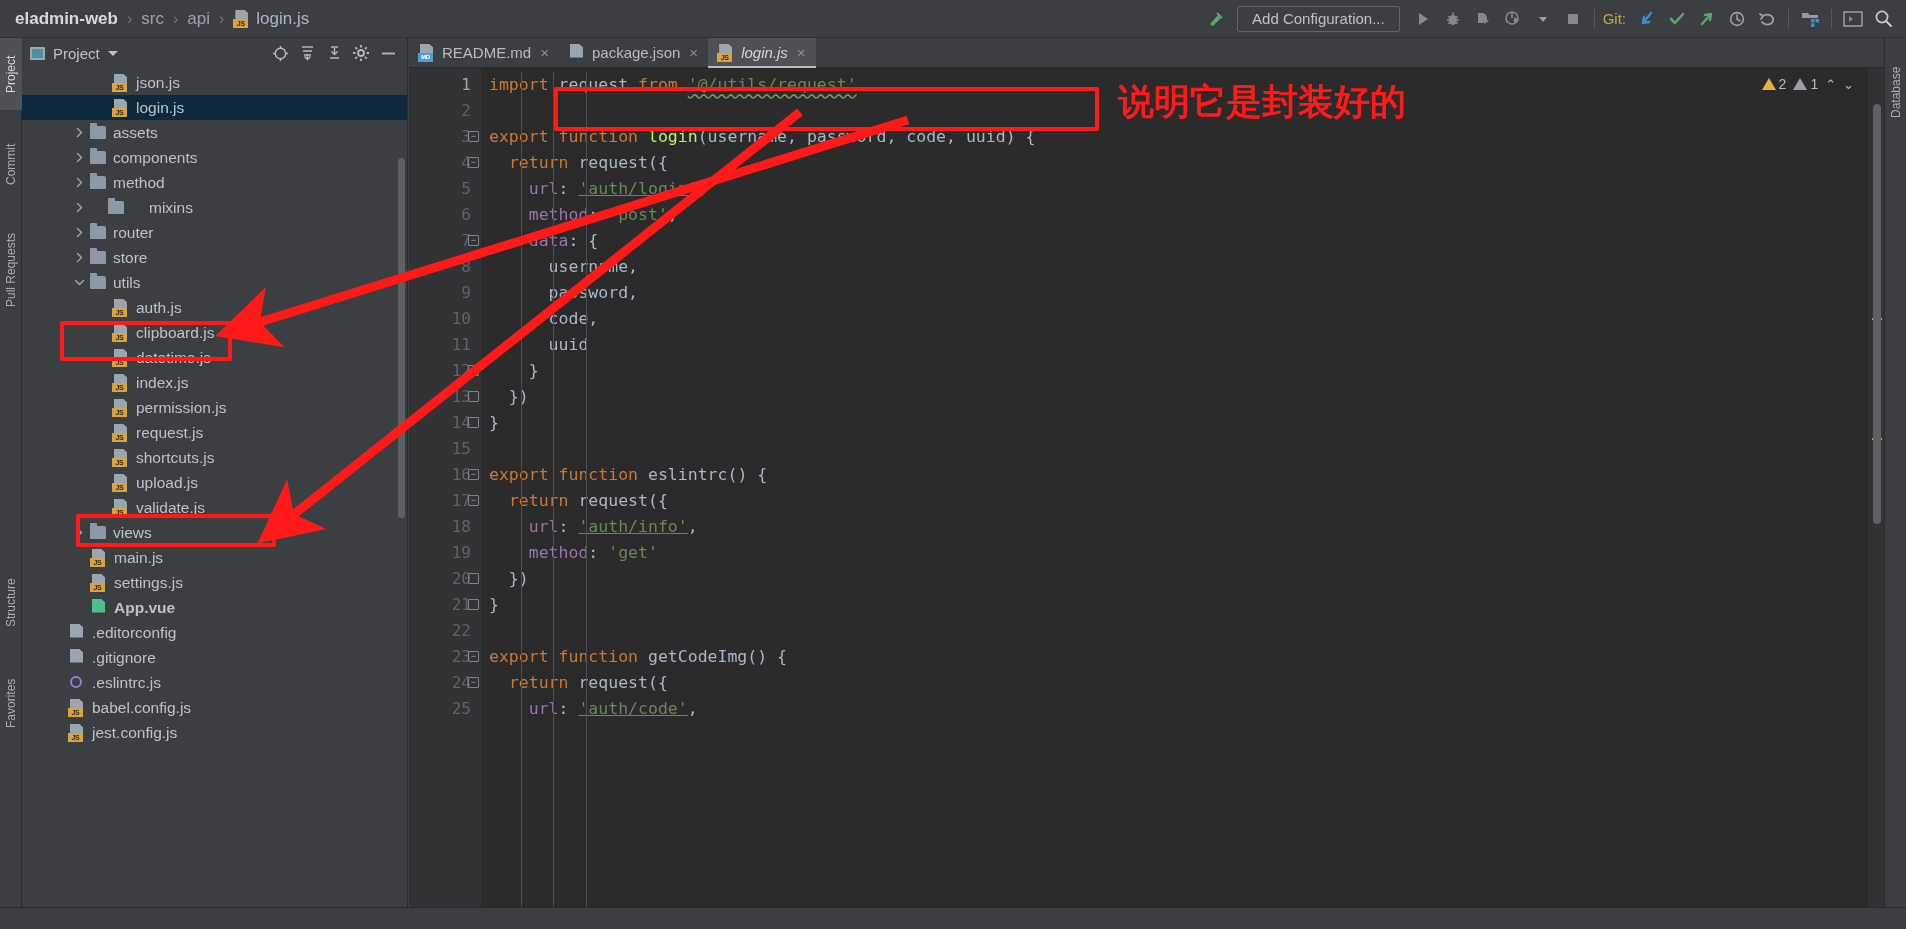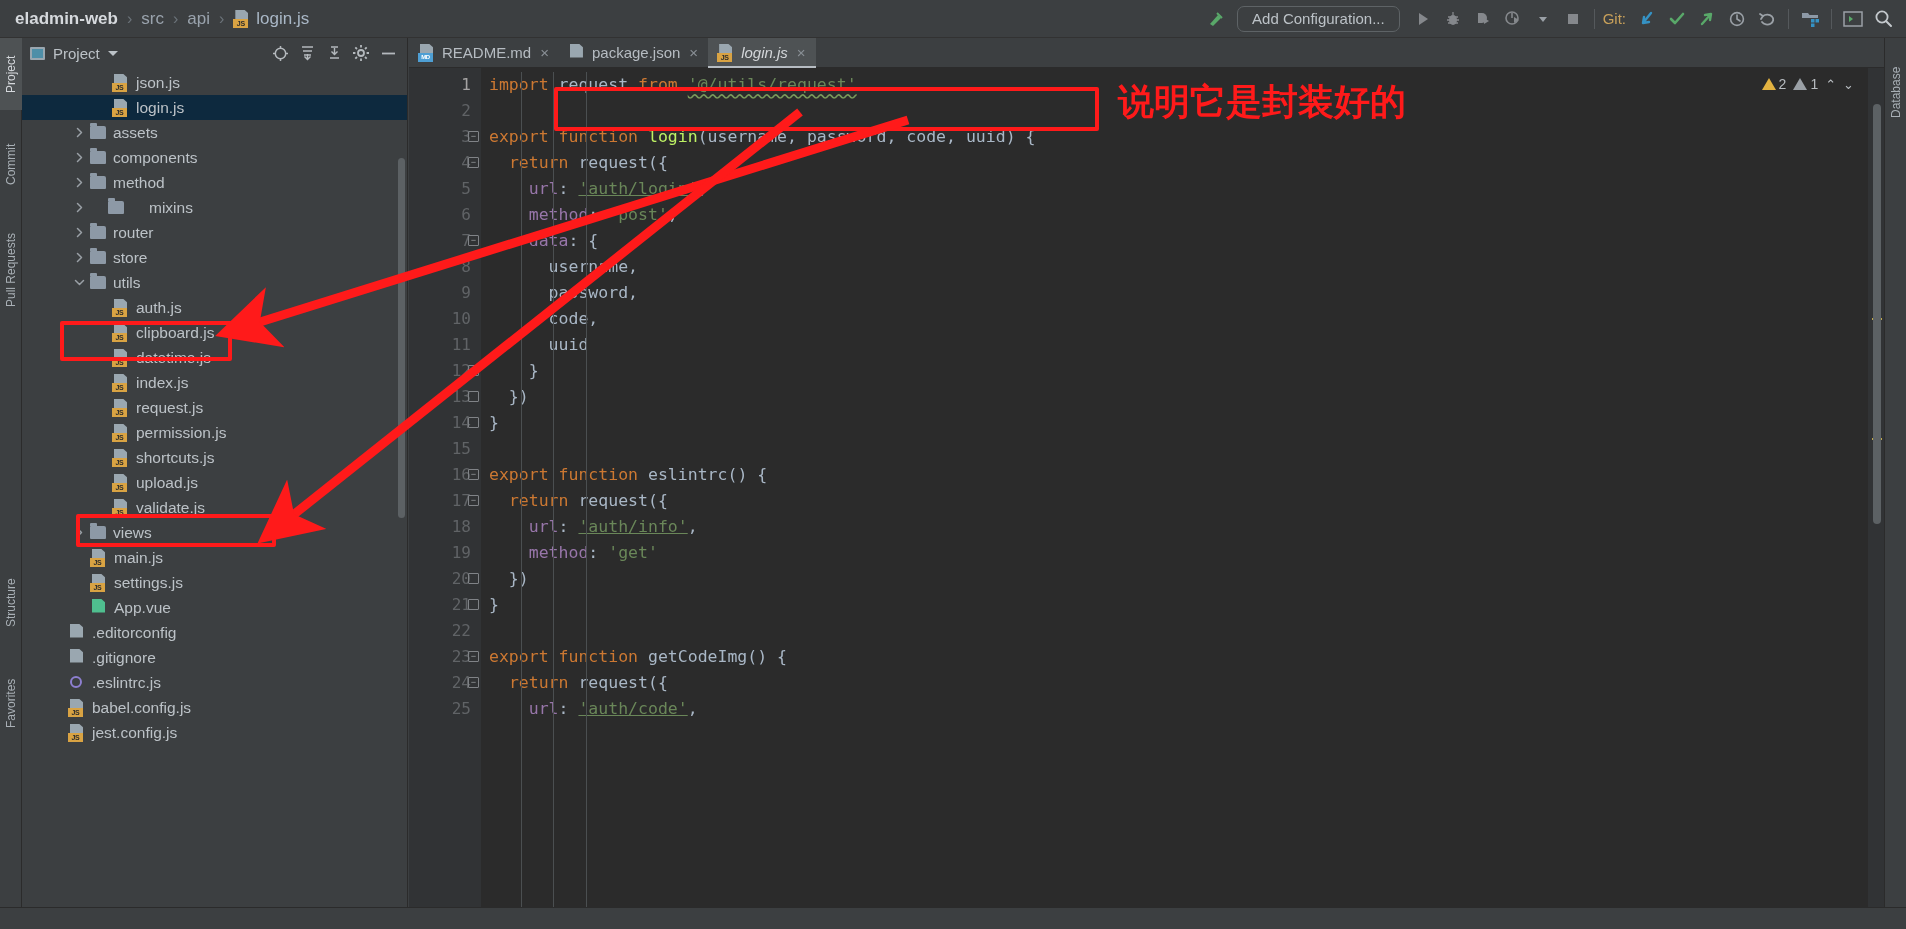--- a/index.html
+++ b/index.html
@@ -48,21 +48,21 @@
   
   .toolbar-right {
     margin-left: auto; display: flex; align-items: center; gap: 0px;
     padding-right: 8px; height: 38px;
   }
   .tb-btn {
     width: 30px; height: 30px; display: flex; align-items: center;
     justify-content: center; color: #9aa0a6;
   }
   .config-btn {
-    height: 26px; padding: 0 14px; border: 1px solid #5e6366; border-radius: 7px;
+    height: 26px; padding: 0 14px; border: 1px solid #5e6366; border-radius: 2px;
     color: #bcc2c7; font-size: 15px; display: flex; align-items: center;
     margin: 0 8px 0 6px; white-space: nowrap;
   }
   .tb-sep { width: 1px; height: 20px; background: #55595c; margin: 0 6px; }
   .git-label { color: #c8a05a; font-size: 15px; padding: 0 6px 0 2px; }
 
   
   .leftstrip {
     position: absolute; left: 0; top: 38px; width: 22px; height: 891px;
     background: #3c3f41; border-right: 1px solid #2b2b2b;
@@ -514,29 +514,29 @@
             <span class="tag">JS</span>
           </span>
           <span class="tlabel">index.js</span>
         </div>
         <div class="trow" style="padding-left: 72px;">
           <span class="t-arrow"></span>
           <span class="ficon " style="margin-left: 4px;">
             <span class="page"></span>
             <span class="tag">JS</span>
           </span>
+          <span class="tlabel">permission.js</span>
+        </div>
+        <div class="trow" style="padding-left: 72px;">
+          <span class="t-arrow"></span>
+          <span class="ficon " style="margin-left: 4px;">
+            <span class="page"></span>
+            <span class="tag">JS</span>
+          </span>
           <span class="tlabel">request.js</span>
-        </div>
-        <div class="trow" style="padding-left: 72px;">
-          <span class="t-arrow"></span>
-          <span class="ficon " style="margin-left: 4px;">
-            <span class="page"></span>
-            <span class="tag">JS</span>
-          </span>
-          <span class="tlabel">permission.js</span>
         </div>
         <div class="trow" style="padding-left: 72px;">
           <span class="t-arrow"></span>
           <span class="ficon " style="margin-left: 4px;">
             <span class="page"></span>
             <span class="tag">JS</span>
           </span>
           <span class="tlabel">shortcuts.js</span>
         </div>
         <div class="trow" style="padding-left: 72px;">
@@ -573,21 +573,21 @@
           <span class="tlabel">main.js</span>
         </div>
         <div class="trow" style="padding-left: 50px;">
           <span class="t-arrow"></span>
           <span class="ficon " style="margin-left: 4px;">
             <span class="page"></span>
             <span class="tag">JS</span>
           </span>
           <span class="tlabel">settings.js</span>
         </div>
-        <div class="trow" style="padding-left: 50px;">
+        <div class="trow" style="padding-left: 50px; font-weight: bold;">
           <span class="t-arrow"></span>
           <span class="ficon vue" style="margin-left: 4px;">
             <span class="page" style="background: rgb(79, 191, 143);"></span>
             <span class="tag"></span>
           </span>
           <span class="tlabel">App.vue</span>
         </div>
         <div class="trow" style="padding-left: 28px;">
           <span class="t-arrow"></span>
           <span class="ficon plain" style="margin-left: 4px;">

